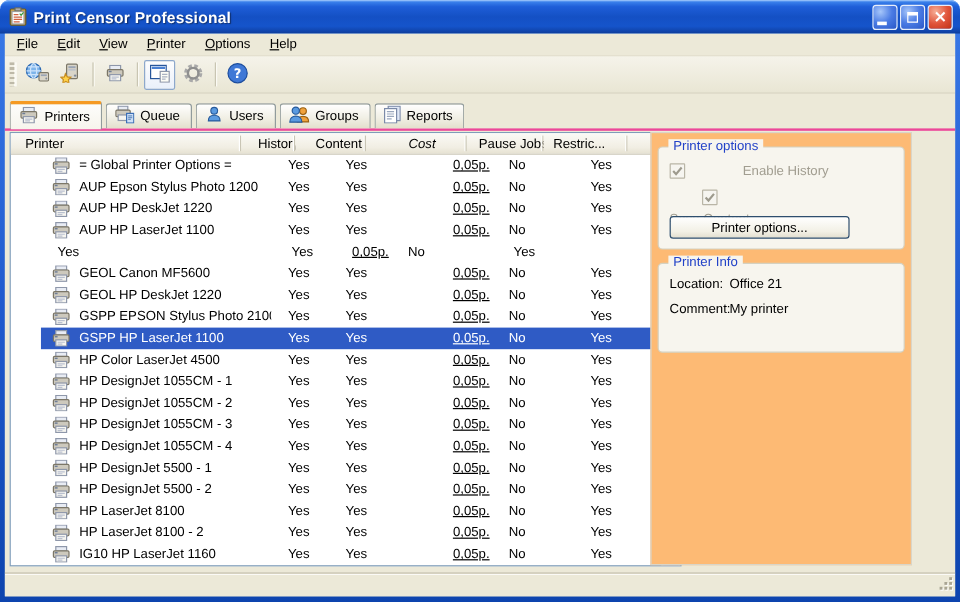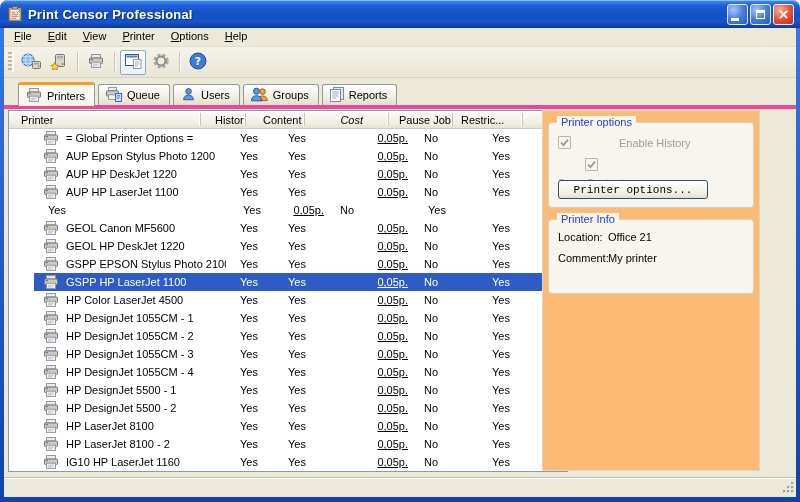--- a/index.html
+++ b/index.html
@@ -23,36 +23,36 @@
     display:flex; align-items:center; justify-content:center; cursor:default; }
   .wbtn.min,.wbtn.max{ background:radial-gradient(circle at 30% 25%,#A6C6FA 0%,#4A7BE4 50%,#2A58C8 100%); }
   .wbtn.close{ background:radial-gradient(circle at 30% 25%,#F6AE96 0%,#E0543A 52%,#BF2F14 100%);
     color:#fff; font-weight:bold; font-size:14px; font-family:"DejaVu Sans",sans-serif; }
   .wbtn.min i{ display:block; width:8px; height:3px; background:#fff; margin:10px 6px 0 0; }
   .wbtn.max i{ display:block; width:9px; height:9px; border:1px solid #fff; border-top-width:3px; }
 
   
   .client{ position:absolute; top:28px; left:4px; right:4px; bottom:5px; background:#ECE9D8; overflow:hidden; }
 
-  .menubar{ height:19px; display:flex; align-items:flex-start; padding-left:2px; border-bottom:1px solid #E2DECC; }
+  .menubar{ height:19px; display:flex; align-items:center; padding-left:2px; border-bottom:1px solid #E2DECC; }
   .menu-item{ padding:2px 8px 3px 8px; }
   .u{ text-decoration:underline; }
 
   .toolbar{ height:31px; display:flex; align-items:center; padding-left:3px;
     background:linear-gradient(180deg,#F5F3EA,#E9E6D4); border-bottom:1px solid #D8D4C2; }
   .grip{ width:4px; height:20px; margin:0 5px 0 1px;
     background:repeating-linear-gradient(180deg,#BDB9A8 0 2px,transparent 2px 4px);
     box-shadow:2px 0 0 #FBFAF4; }
   .tbtn{ width:26px; height:25px; display:flex; align-items:center; justify-content:center;
     border:1px solid transparent; border-radius:2px; margin:0 1px; }
   .tbtn.pressed{ border-color:#8DA8CC; background:linear-gradient(180deg,#FDFDFE,#EAF0FA); }
   .tsep{ width:1px; height:20px; background:#C9C5B2; box-shadow:1px 0 0 #FBFAF4; margin:0 4px; }
 
   
-  .tabstrip{ display:flex; align-items:flex-end; padding:6px 0 0 14px; height:31px; border-bottom:4px solid #ec4899; }
+  .tabstrip{ display:flex; align-items:flex-end; padding:6px 0 0 4px; height:31px; border-bottom:2px solid #ec4899; }
   .tab{ display:flex; align-items:center; gap:5px; height:21px; padding:0 9px 0 7px;
     background:linear-gradient(180deg,#FFFFFF,#F0EEE3 60%,#E2DFCC);
     border:1px solid #919B9C; border-bottom:none; border-radius:3px 3px 0 0; margin-right:3px; }
   .tab.active{ height:24px; margin-bottom:-1px; z-index:2; position:relative;
     background:linear-gradient(180deg,#FDFDFB,#F6F4EC);
     border-top:3px solid #F59A23; }
   .tab .lbl{ white-space:nowrap; }
 
   .main{ position:relative; height:368px; }
 
@@ -99,21 +99,21 @@
     background:#fdba74; border:1px solid #D9D5C8; }
   .groupbox{ position:absolute; left:5px; right:5px; border:1px solid #D5D1C0; border-radius:4px; background:#F7F5EE; }
   .gb-options{ top:11px; height:86px; }
   .gb-info{ top:108px; height:75px; }
   .gblabel{ position:absolute; top:-7px; left:8px; background:#F7F5EE; padding:0 4px; color:#2242C8; }
   .cbrow{ position:absolute; left:9px; display:flex; align-items:center; gap:6px; color:#A19D90; }
   .cbrow.r1{ top:13px;gap:48px; } .cbrow.r2{ top:35px;flex-direction:column; }
   .cbbox{ width:13px; height:13px; border:1px solid #B9B5A6; background:#F6F5F0; border-radius:1px;
     display:flex; align-items:center; justify-content:center; }
   .gbbutton{ position:absolute; left:9px; top:57px; width:150px; height:19px;
-    border:1px solid #2E4E6E; border-radius:3px; font-family:Liberation Mono, monospace; font-size:11px;
+    border:1px solid #2E4E6E; border-radius:3px; font-family:Liberation Sans, sans-serif; font-size:11px;
     background:linear-gradient(180deg,#FFFFFF,#F2F0E5 70%,#E3DFD0); color:#000; }
   .inforow{ position:absolute; left:9px; display:flex; color:#000; }
   .inforow.r1{ top:11px; } .inforow.r2{ top:32px; }
   .ilabel{ width:50px; }
 
   
   .statusbar{ position:absolute; left:0; right:0; bottom:0; height:20px; background:#ECE9D8;
     border-top:1px solid #C6C2B0; box-shadow:inset 0 1px 0 #FFFFFF;
     display:flex; justify-content:flex-end; align-items:flex-end; padding:0 1px 1px 0; }
 </style>

